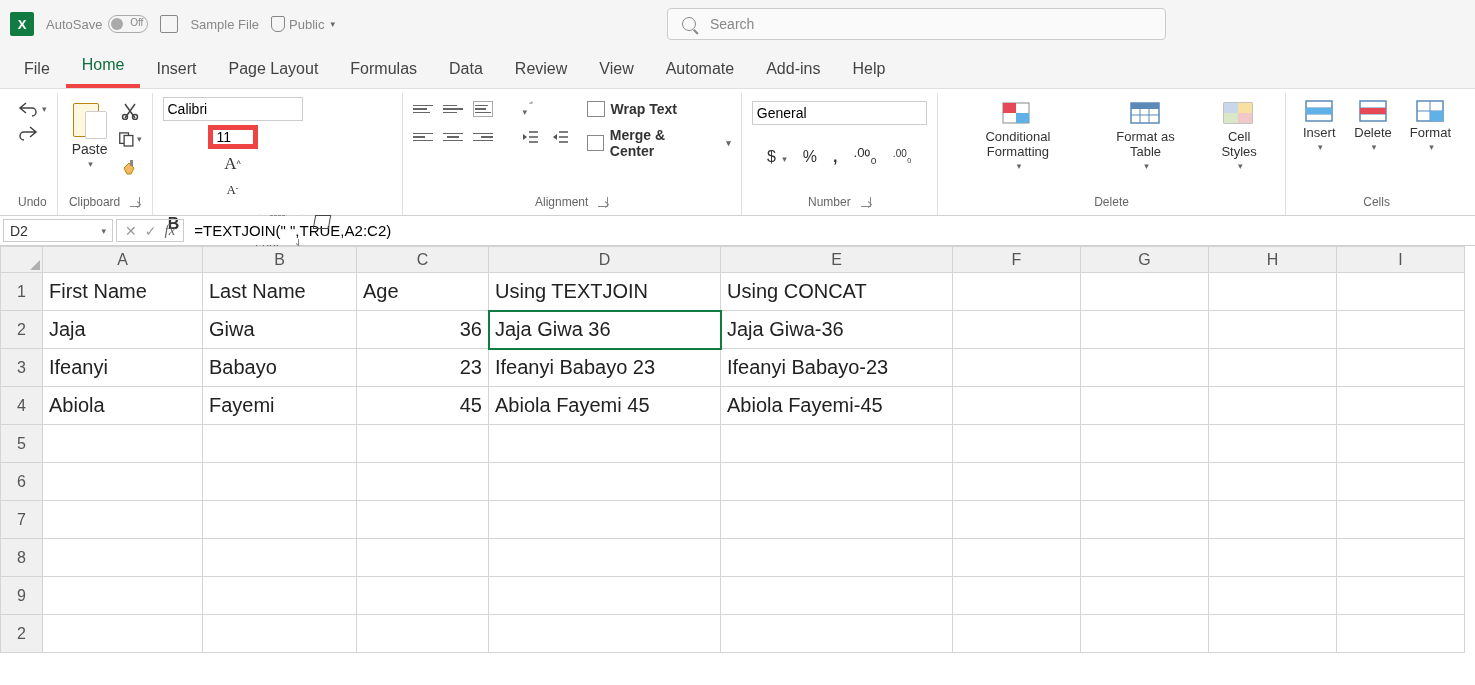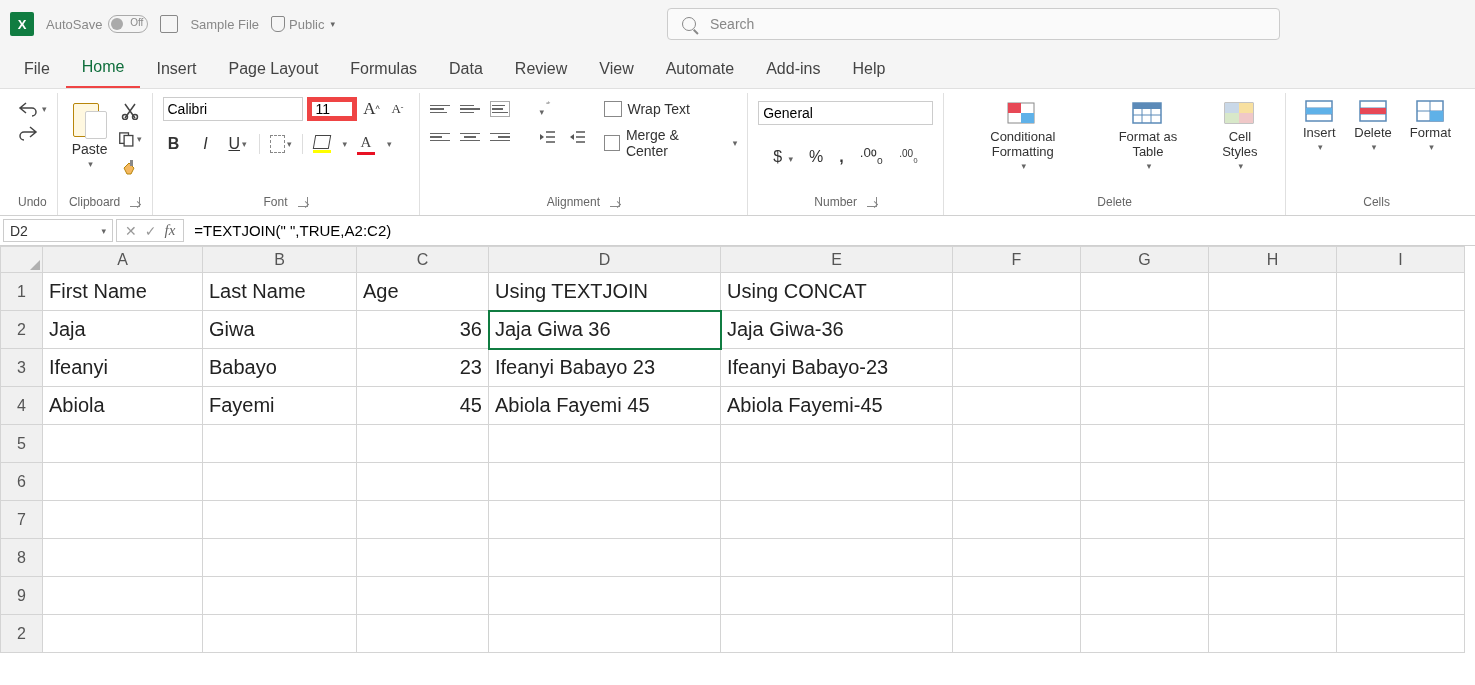--- a/index.html
+++ b/index.html
@@ -9,28 +9,28 @@
 .titlebar { height: 48px; background: #f5f5f5; display: flex; align-items: center; padding: 0 10px; gap: 12px; color: #888; }
 .app-icon { width: 24px; height: 24px; background: #107c41; display: flex; align-items: center; justify-content: center; color: #fff; font-weight: bold; font-size: 13px; border-radius: 2px; }
 .autosave { display: flex; align-items: center; gap: 6px; font-size: 13px; text-align: right; }
 .toggle { width: 40px; height: 18px; border: 1px solid #aaa; border-radius: 10px; position: relative; display: inline-block; }
 .toggle::after { content: ""; position: absolute; left: 2px; top: 2px; width: 12px; height: 12px; border-radius: 50%; background: #aaa; }
 .toggle-label { font-size: 10px; color: #888; position: absolute; right: 4px; top: 1px; }
 .save-icon { width: 18px; height: 18px; border: 1.5px solid #888; border-radius: 2px; }
 .filename { font-size: 13px; }
 .visibility { display: flex; align-items: center; gap: 4px; font-size: 13px; }
 .shield { width: 14px; height: 16px; border: 1.5px solid #888; border-radius: 2px 2px 6px 6px; }
-.searchbox { margin-left: 320px; width: 613px; height: 32px; border: 1px solid #ccc; border-radius: 4px; background: #fafafa; display: flex; align-items: center; padding: 0 14px; gap: 14px; color: #888; }
+.searchbox { margin-left: 320px; width: 499px; height: 32px; border: 1px solid #ccc; border-radius: 4px; background: #fafafa; display: flex; align-items: center; padding: 0 14px; gap: 14px; color: #888; }
 .search-icon { width: 14px; height: 14px; border: 1.5px solid #888; border-radius: 50%; position: relative; }
 .search-icon::after { content: ""; position: absolute; width: 6px; height: 1.5px; background: #888; bottom: -2px; right: -4px; transform: rotate(45deg); }
 
 
 .tabs { height: 40px; display: flex; align-items: flex-end; padding: 0 8px; gap: 0; }
 .tab { padding: 8px 16px 10px; font-size: 16px; color: #444; cursor: pointer; }
-.tab.active { color: #0f6e3c; border-bottom: 2px solid #ef4444; font-weight: 400; }
+.tab.active { color: #0f6e3c; border-bottom: 4px solid #ef4444; font-weight: 400; }
 .tab.file { color: #444; }
 
 
 .ribbon { background: #fff; border-top: 1px solid #e0e0e0; border-bottom: 1px solid #d0d0d0; height: 128px; display: flex; padding: 4px 8px 0; }
 .group { border-right: 1px solid #e0e0e0; padding: 4px 10px; display: flex; flex-direction: column; justify-content: space-between; }
 .group-content { display: flex; gap: 6px; align-items: flex-start; flex: 1; }
 .group-label { text-align: center; font-size: 12px; color: #666; padding: 2px 0; display: flex; justify-content: center; align-items: center; gap: 10px; }
 .dialog-launcher { width: 10px; height: 10px; border-right: 1px solid #888; border-bottom: 1px solid #888; position: relative; }
 .dialog-launcher::after { content: ""; position: absolute; width: 4px; height: 4px; border-right: 1px solid #888; border-bottom: 1px solid #888; right: -1px; bottom: -1px; transform: rotate(-45deg); }
 .chev { font-size: 9px; color: #666; margin-left: 2px; }
@@ -42,39 +42,39 @@
 
 
 .paste-btn { display: flex; flex-direction: column; align-items: center; gap: 2px; padding: 2px 4px; }
 .clipboard-icon { width: 34px; height: 40px; position: relative; }
 .clipboard-back { position: absolute; width: 26px; height: 34px; border: 1.5px solid #b8860b; background: #fff8e0; left: 0; top: 4px; border-radius: 2px; }
 .clipboard-front { position: absolute; width: 22px; height: 28px; background: #fff; border: 1px solid #ccc; right: 0; bottom: 0; border-radius: 2px; }
 .clip-col { display: flex; flex-direction: column; gap: 8px; padding-top: 4px; }
 .small-icon { width: 24px; height: 20px; display: flex; align-items: center; justify-content: center; }
 
 
-.font-row1 { display: flex; gap: 4px; align-items: center; }
+.font-row1 { display: flex; gap: 4px; align-items: center; flex-direction: column; }
 .font-select { width: 140px; height: 24px; border: 1px solid #ccc; font-size: 14px; padding: 0 4px; }
 .size-select { width: 50px; height: 24px; border: 5px solid #ef4444; font-size: 14px; padding: 0 4px; }
 .font-size-btn { width: 22px; height: 22px; display: flex; align-items: center; justify-content: center; font-family: serif; }
 .font-row2 { display: flex; gap: 10px; align-items: center; margin-top: 12px; }
 .fmt-btn { width: 22px; height: 22px; display: flex; align-items: center; justify-content: center; font-size: 16px; }
 .border-btn { width: 20px; height: 18px; border: 1px dashed #888; }
 .fill-btn { display: flex; flex-direction: column; align-items: center; }
 .bucket { width: 16px; height: 14px; border: 1.5px solid #444; transform: skewX(-10deg); }
 .fill-bar { width: 18px; height: 3px; background: #ffff00; margin-top: 1px; }
 .font-color-btn { display: flex; flex-direction: column; align-items: center; }
 .font-color-bar { width: 18px; height: 3px; background: #e81123; margin-top: 1px; }
 
 
 .align-rows { display: flex; flex-direction: column; gap: 12px; padding-top: 4px; }
 .align-row { display: flex; gap: 10px; }
 .align-btn { width: 20px; height: 16px; display: flex; flex-direction: column; gap: 2px; justify-content: center; }
 .align-line { height: 1.5px; background: #666; }
-.wrap-col { display: flex; flex-direction: column; gap: 10px; padding-top: 4px; padding-left: 10px; }
+.wrap-col { display: flex; flex-direction: column; gap: 10px; padding-top: 4px; padding-left: 10px; font-weight: bold; }
 .wrap-btn { display: flex; align-items: center; gap: 6px; }
 .wrap-icon { width: 18px; height: 16px; border: 1px solid #888; position: relative; }
 .merge-icon { width: 18px; height: 16px; border: 1px solid #888; }
 
 
 .num-col { display: flex; flex-direction: column; gap: 20px; padding-top: 4px; }
 .num-select { width: 175px; height: 24px; border: 1px solid #ccc; font-size: 14px; padding: 0 4px; }
 .num-row { display: flex; gap: 16px; justify-content: center; align-items: center; font-size: 16px; }
 
 

